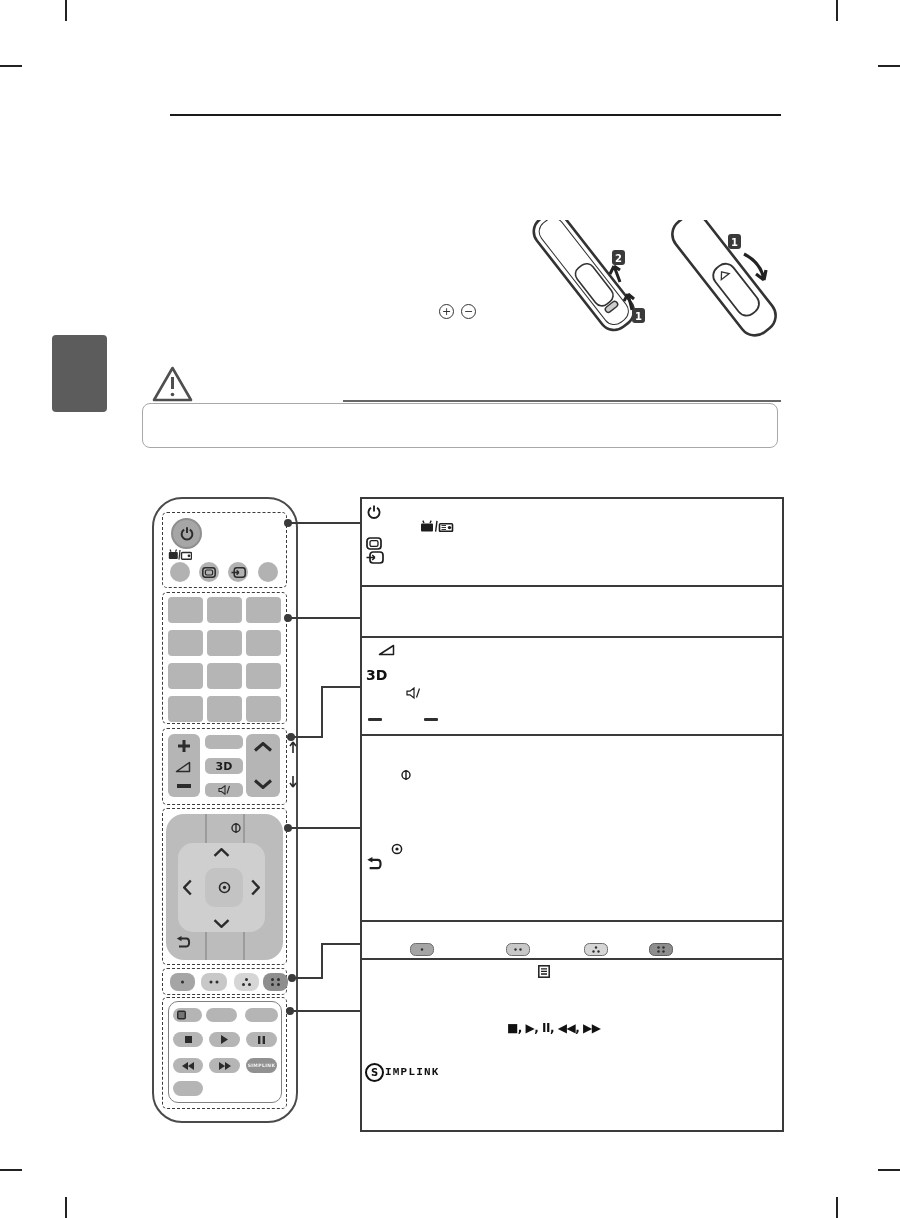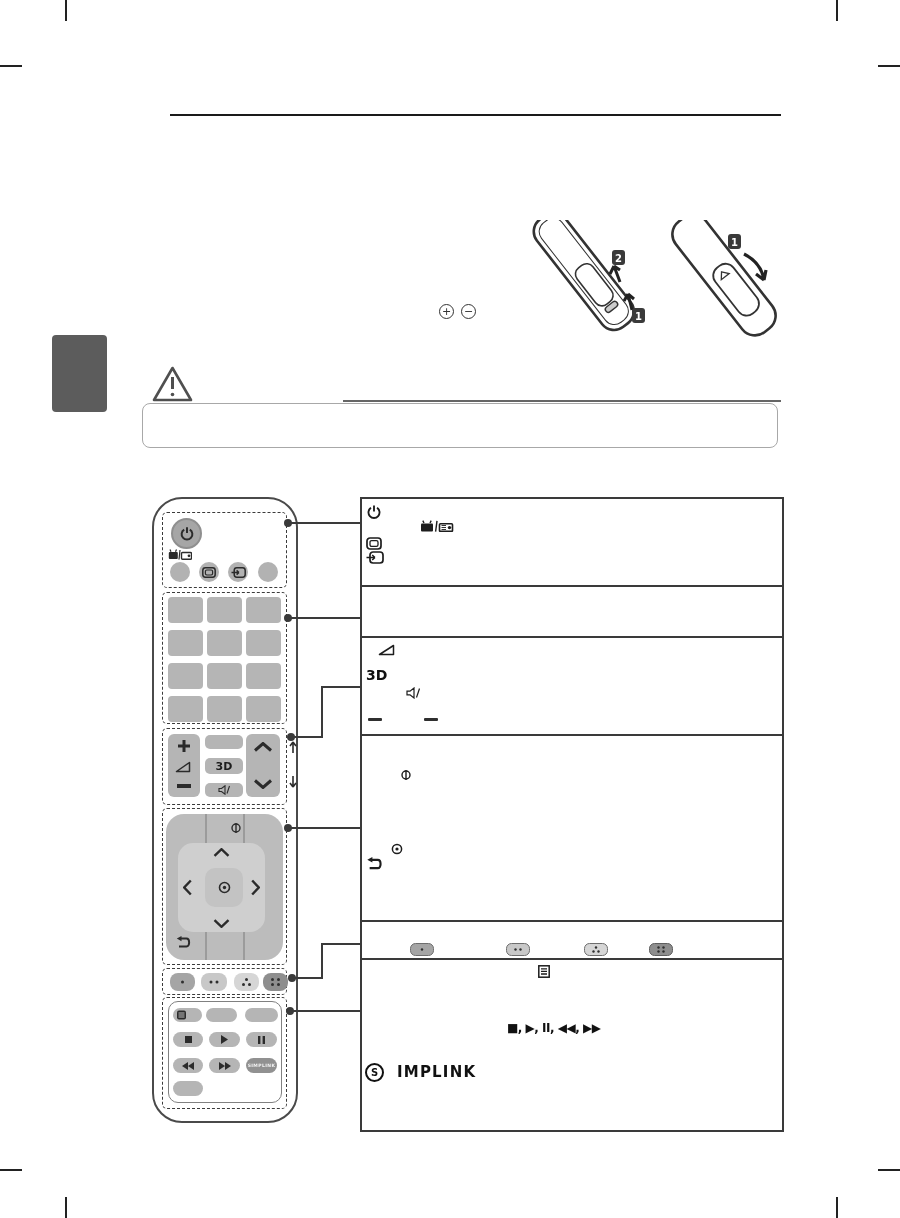--- a/index.html
+++ b/index.html
@@ -436,17 +436,17 @@
           <path d="M3 3.8 H9 M3 6.4 H9 M3 9 H9" stroke="#1d1d1d" stroke-width="1.3"></path>
         </svg>
     </div>
     <div class="abs" style="left:145px;top:522px;width:110px;font-size:12px;font-weight:bold;letter-spacing:-0.5px;color:#111;">
       <span>■, ▶, II, ◀◀, ▶▶</span>
     </div>
     <div class="abs" style="left:3px;top:564px;height:18px;display:flex;align-items:center;">
       <span style="display:inline-flex;align-items:center;justify-content:center;width:15px;height:15px;border:2px solid #111;border-radius:50%;font-size:10px;font-weight:bold;color:#111;">
           <span>S</span>
         </span>
-      <span style="font-size:15px;font-weight:bold;letter-spacing:1.2px;color:#111;margin-left:13px;">IMPLINK</span>
+      <span style="font-size:11px;font-weight:bold;letter-spacing:1.2px;color:#111;margin-left:1px;font-family:Liberation Mono, monospace;">IMPLINK</span>
     </div>
   </div>
 
 </div>
 
 </body></html>

